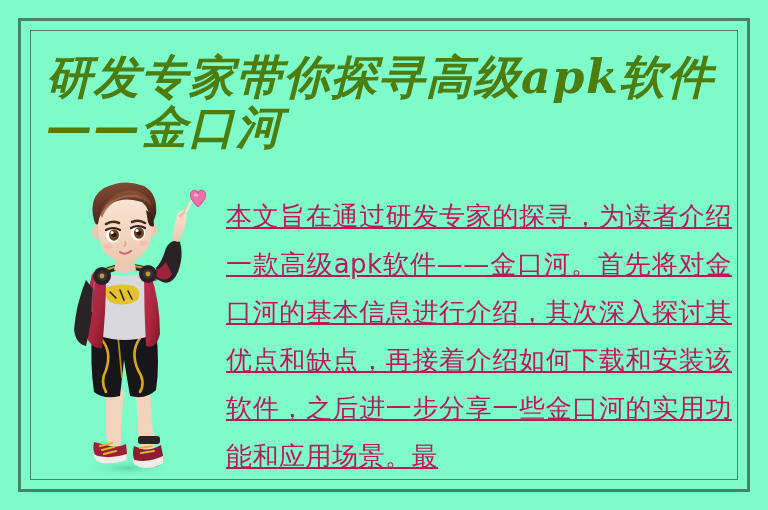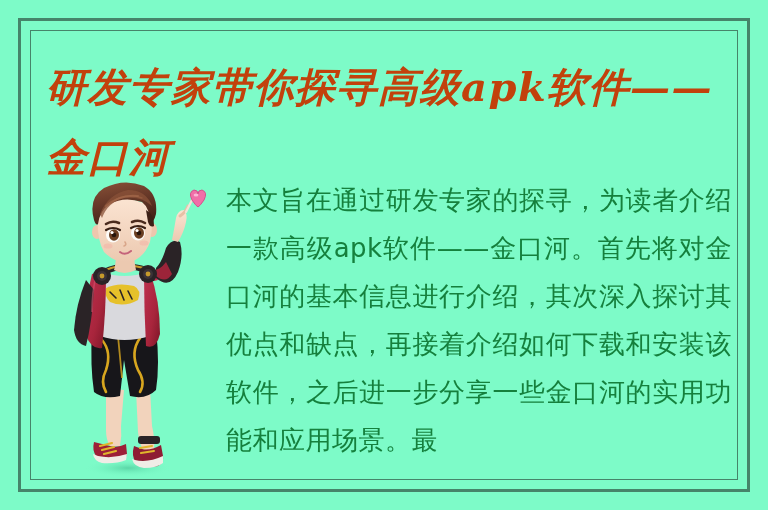--- a/index.html
+++ b/index.html
@@ -43,44 +43,45 @@
     pointer-events: none;
   }
 
   
   .title {
     position: absolute;
     left: 46px;
     top: 52px;
     width: 690px;
     font-family: "DejaVu Serif", "Liberation Serif", serif;
-    font-size: 40px;
+    font-size: 46px;
     font-weight: 700;
     font-style: italic;
-    line-height: 70px;
+    line-height: 50px;
     letter-spacing: 1.5px;
-    color: #c2410c;
+    color: #4d7c0f;
     white-space: normal;
     word-break: break-all;
   }
 
   
   .body-text {
     position: absolute;
     left: 226px;
-    top: 176px;
+    top: 192px;
     width: 506px;
     font-family: "DejaVu Sans", "Liberation Sans", sans-serif;
     font-size: 26px;
     line-height: 48px;
-    color: #15803d;
+    color: #be185d;
     text-align: justify;
     text-align-last: left;
     letter-spacing: 0.5px;
     word-break: break-all;
+    text-decoration: underline;
   }
 
   
   .character {
     position: absolute;
     left: 62px;
     top: 180px;
     width: 150px;
     height: 300px;
   }

